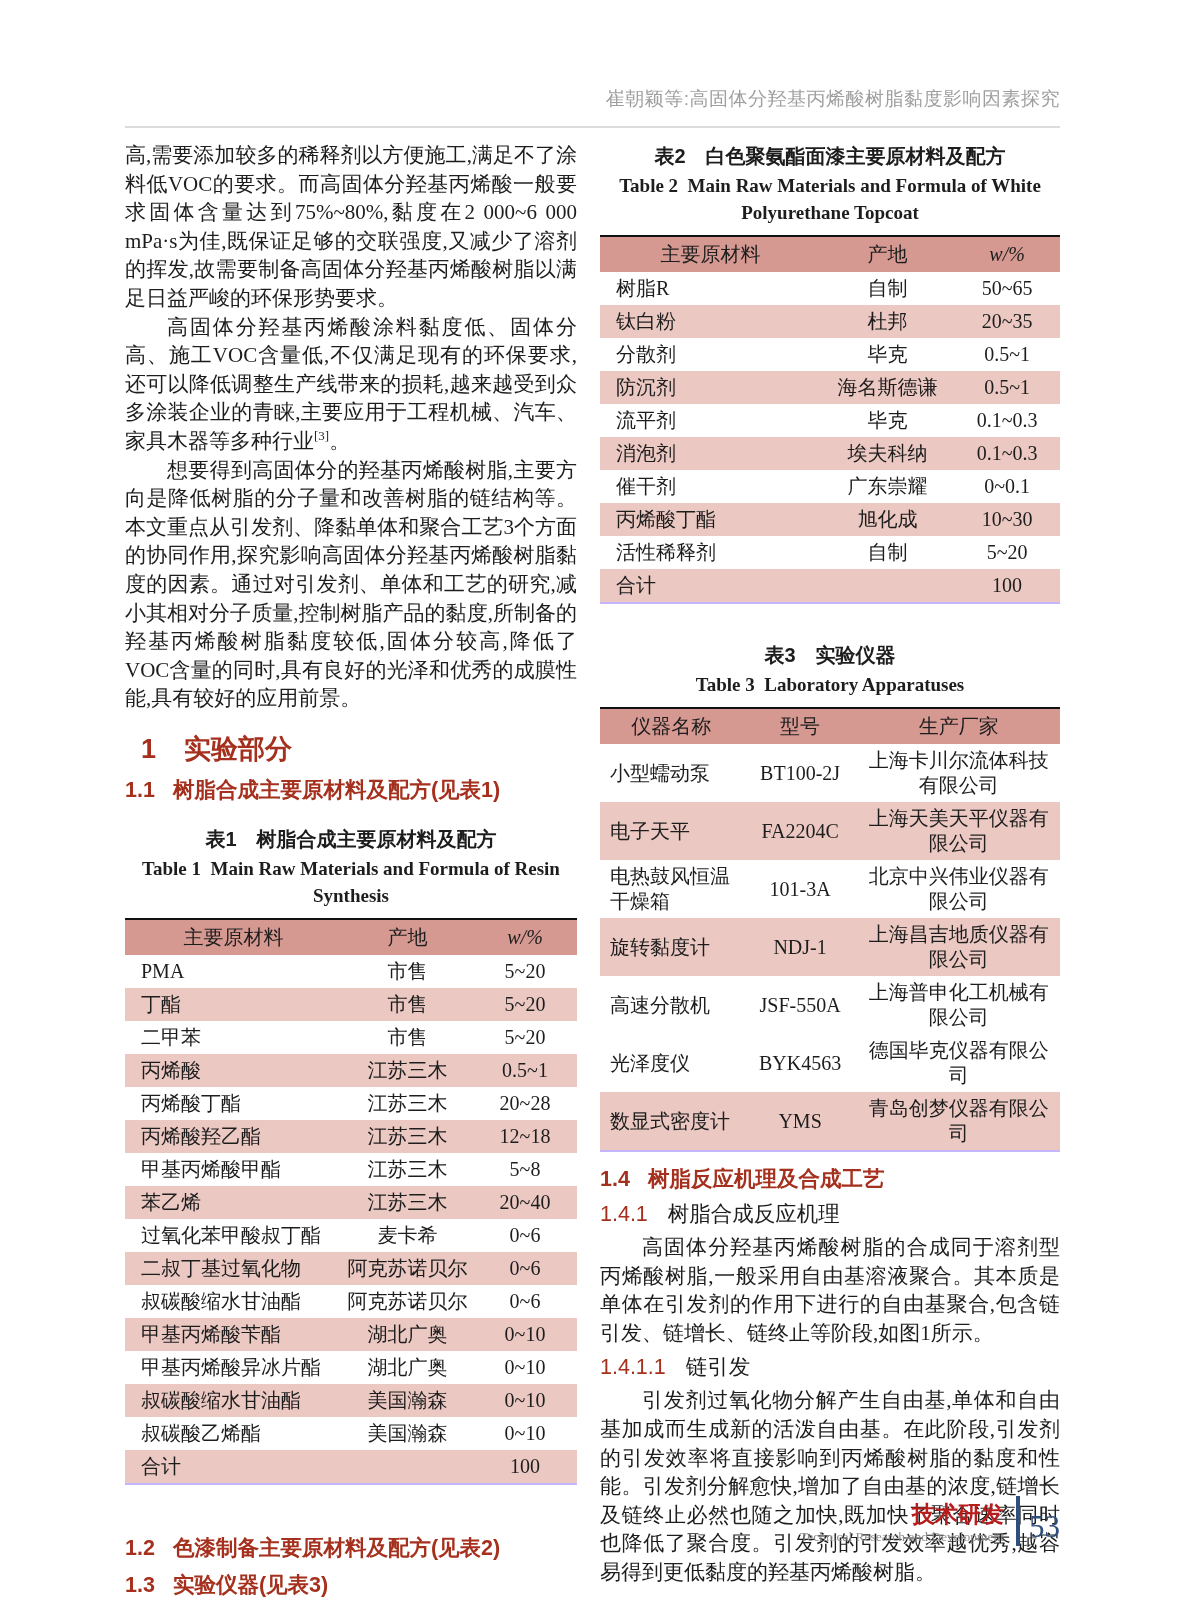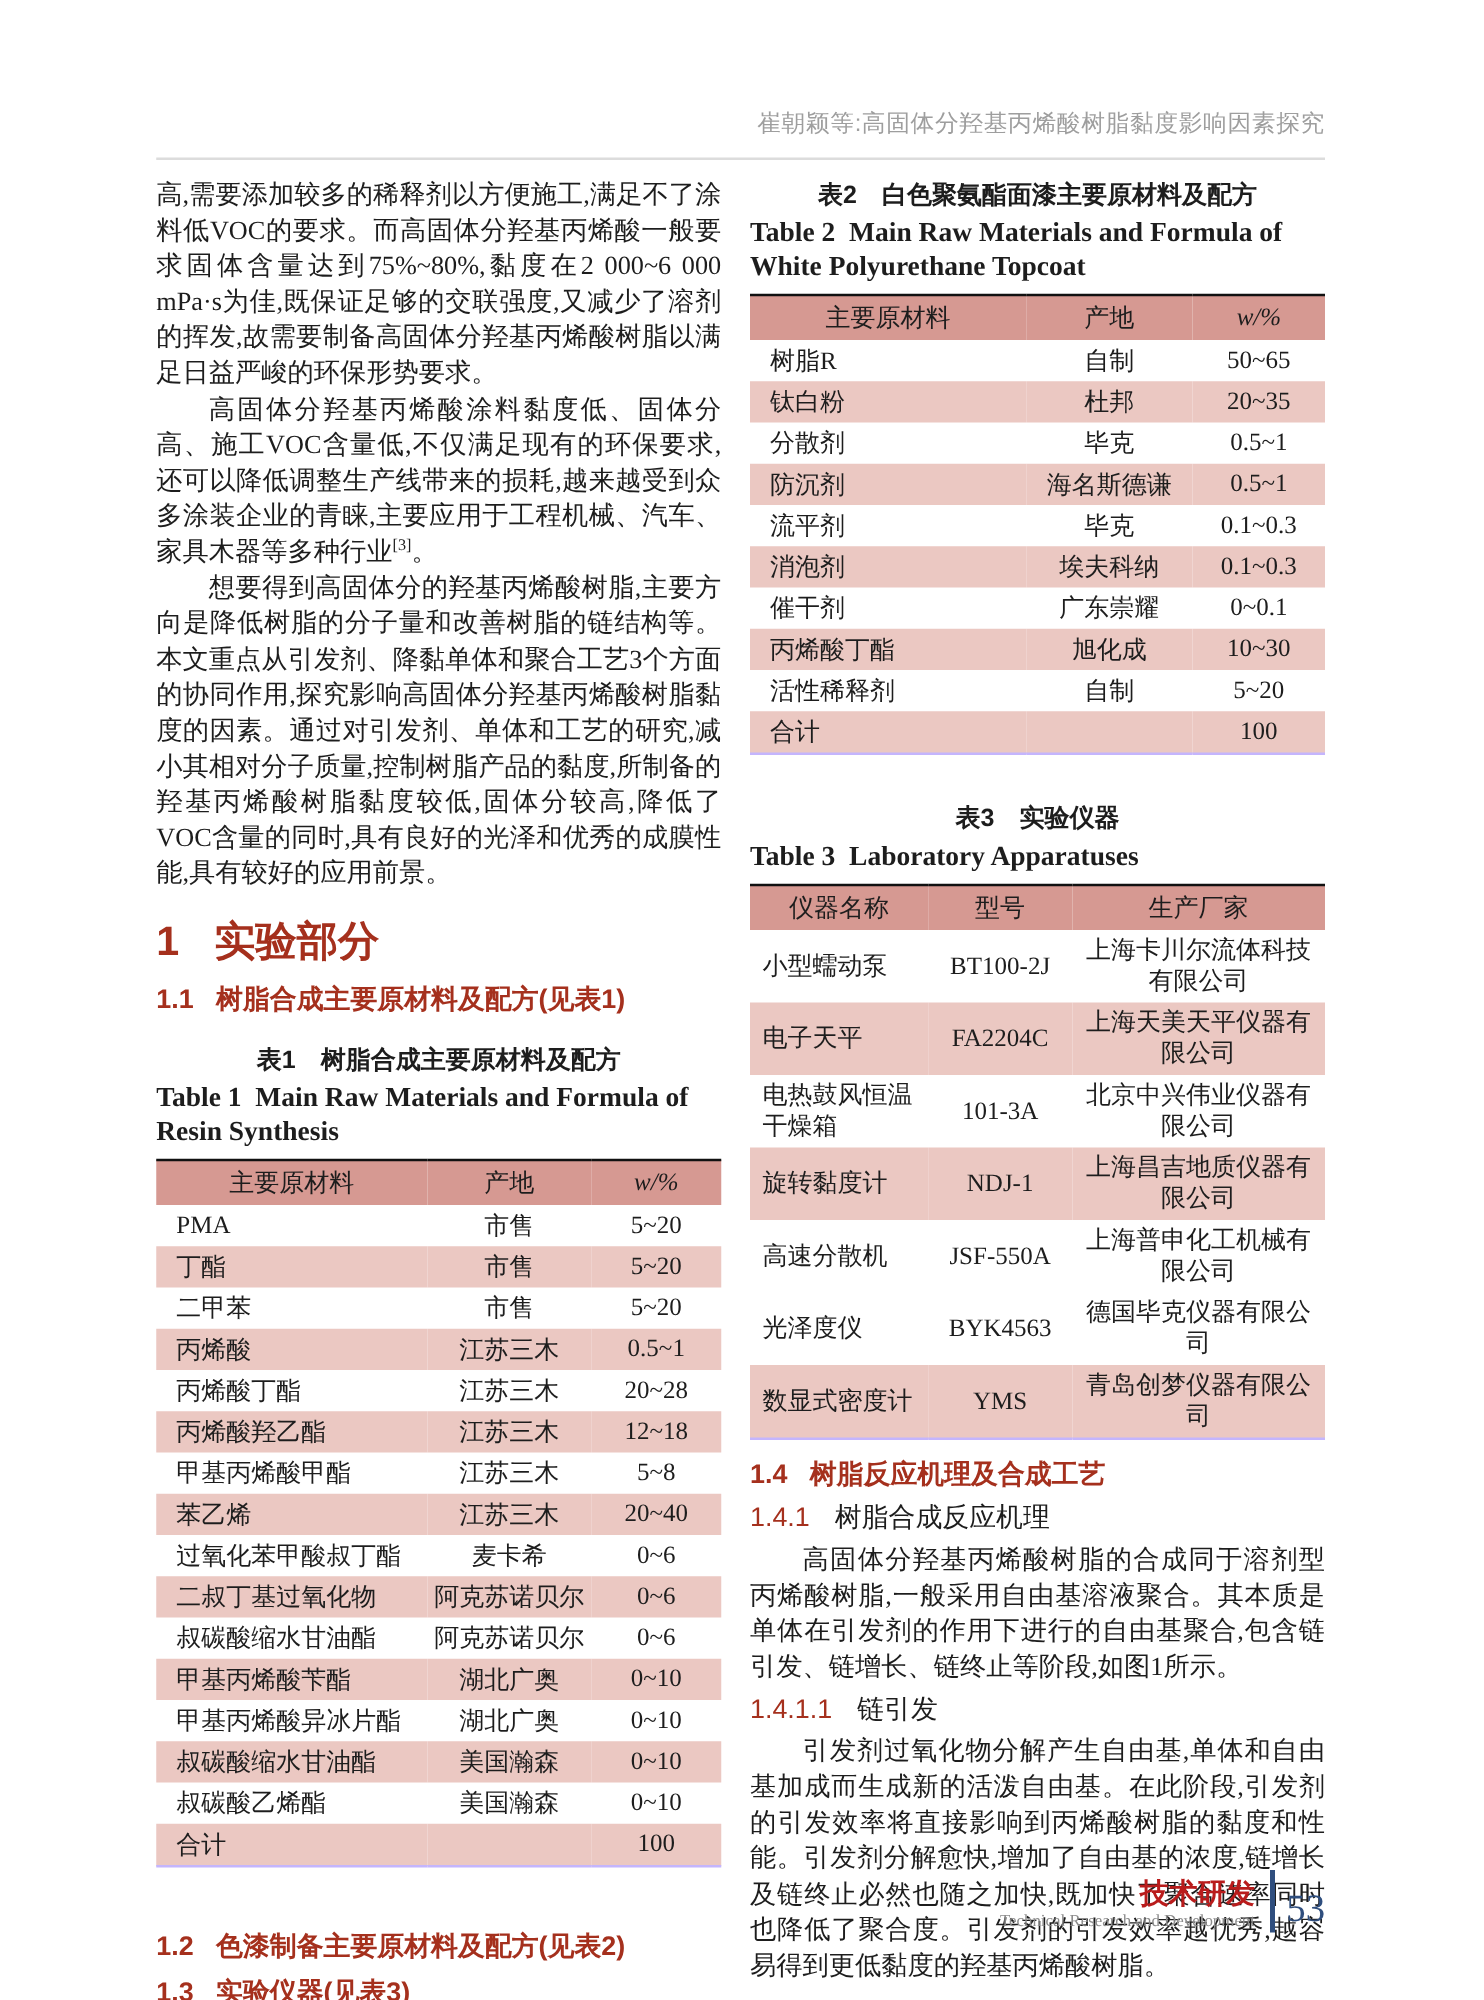--- a/index.html
+++ b/index.html
@@ -16,36 +16,36 @@
   .head-rule { position:absolute; top:126px; left:125px; width:935px; height:2px; background:#dcdcdc; }
 
   
   .col-left  { position:absolute; left:125px; top:141px; width:452px; }
   .col-right { position:absolute; left:600px; top:141px; width:460px; }
 
   .body-text { margin:0; font-size:21px; line-height:28.6px; text-align:justify; }
   .indent { text-indent:2em; }
   sup.cite { font-size:13px; line-height:0; }
 
-  .sec-h1 { margin:18px 0 8px; font-family:"Liberation Sans","DejaVu Sans",sans-serif;
-            font-weight:bold; font-size:33px; color:#a5301d; }
+  .sec-h1 { margin:18px 16px 8px; font-family:"Liberation Sans","DejaVu Sans",sans-serif;
+            font-weight:bold; font-size:27px; color:#a5301d; }
   .sec-h1 .num { margin-right:28px; }
   .sec-h2 { margin:8px 0 6px; font-family:"Liberation Sans","DejaVu Sans",sans-serif;
             font-weight:bold; font-size:21.5px; color:#a5301d; }
   .sec-h2 .num { margin-right:18px; }
   .sec-h3 { margin:5px 0; font-family:"Liberation Sans","DejaVu Sans",sans-serif;
             font-weight:normal; font-size:21.5px; color:#1d1d1d; }
   .sec-h3 .num { color:#a5301d; margin-right:20px; }
   .after-table { margin-top:48px; }
 
   .caption-cn { text-align:center; font-family:"Liberation Sans","DejaVu Sans",sans-serif;
                 font-weight:bold; font-size:20px; line-height:26px; margin-top:22px; }
   .caption-cn.first { margin-top:2px; }
   .caption-cn.gap-top { margin-top:38px; }
-  .caption-en { text-align:left; font-weight:bold; font-size:22px; line-height:27px; margin:3px 0 9px; }
+  .caption-en { text-align:center; font-weight:bold; font-size:19px; line-height:27px; margin:3px 0 9px; }
 
   table.data-table {
     width:100%; border-collapse:collapse; table-layout:fixed;
     border-top:2px solid #111; border-bottom:2px solid #c4b5fd; font-size:20px;
   }
   .data-table th { background:#d69992; font-weight:normal; text-align:center; padding:4px 2px; }
   .data-table td { text-align:center; padding:3px 2px; }
   .data-table td:first-child { text-align:left; padding-left:16px; }
   .data-table tr.alt td { background:#ebc8c2; }
   .formula-table th:last-child { font-style:italic; font-family:"Liberation Serif","DejaVu Serif",serif; }

